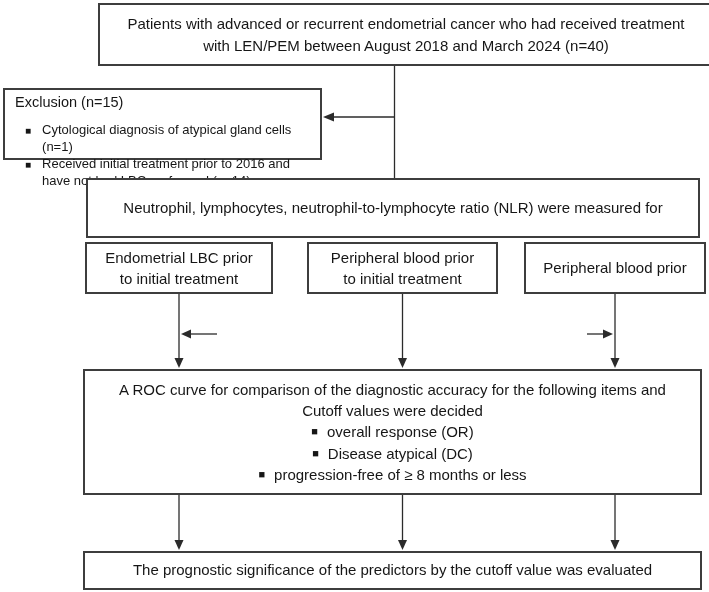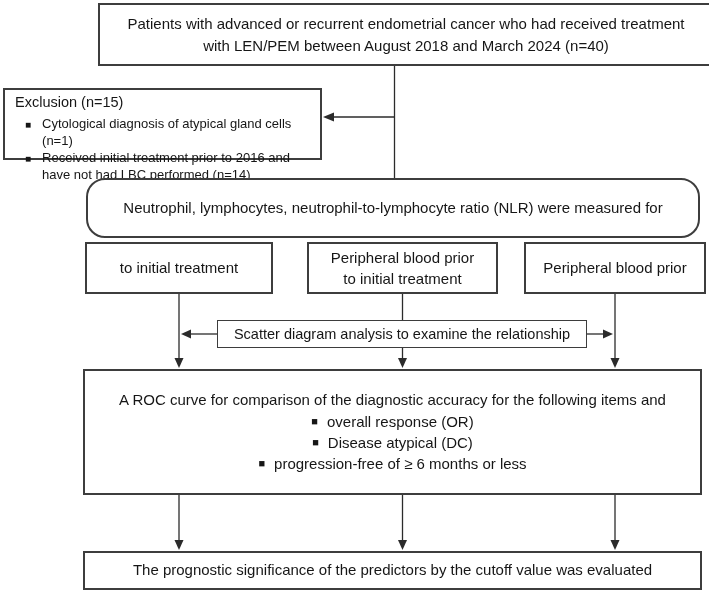--- a/index.html
+++ b/index.html
@@ -12,24 +12,24 @@
     position:absolute;background:#ffffff;border:2px solid #3d3d3d;box-sizing:border-box;
     display:flex;flex-direction:column;justify-content:center;align-items:center;
     text-align:center;z-index:2;line-height:1.42;
   }
   .box .ln{white-space:nowrap;}
   .top-box{left:98px;top:3px;width:616px;height:63px;font-size:15px;}
   .excl-box{
     left:3px;top:88px;width:319px;height:72px;align-items:stretch;text-align:left;
     justify-content:flex-start;padding:3px 8px 3px 10px;line-height:1.3;
   }
-  .excl-title{font-size:14.5px;margin-bottom:4px;}
+  .excl-title{font-size:14.5px;margin-bottom:10px;}
   .excl-item{display:flex;font-size:13px;padding-left:10px;}
   .excl-item .sq{font-size:10px;line-height:17px;margin-right:11px;flex:0 0 auto;}
-  .nlr-box{left:86px;top:178px;width:614px;height:60px;font-size:15px;border-radius:19px;}
+  .nlr-box{left:86px;top:178px;width:614px;height:60px;font-size:15px;}
   .item-box{top:242px;height:52px;font-size:15px;}
   .item-a{left:85px;width:188px;}
   .item-b{left:307px;width:191px;}
   .item-c{left:524px;width:182px;}
   .scatter-box{left:217px;top:320px;width:370px;height:28px;font-size:14.5px;border-width:1.5px;}
   .roc-box{left:83px;top:369px;width:619px;height:126px;font-size:15px;padding:2px 0;}
   .roc-item{display:flex;align-items:center;justify-content:center;}
   .roc-item .sq{font-size:11px;margin-right:9px;line-height:1;}
   .bottom-box{left:83px;top:551px;width:619px;height:39px;font-size:15px;line-height:1.25;}
   svg line{stroke:#2b2b2b;stroke-width:1.3;}
@@ -95,47 +95,46 @@
       <span class="sq">■</span>
       <span>Received initial treatment prior to 2016 and have not had LBC performed  (n=14)</span>
     </div>
   </div>
 
   <div class="box nlr-box">
     <div class="ln">Neutrophil, lymphocytes, neutrophil-to-lymphocyte ratio (NLR) were measured for</div>
   </div>
 
   <div class="box item-box item-a">
+    <div class="ln">Endometrial LBC prior</div>
     <div class="ln">to initial treatment</div>
   </div>
   <div class="box item-box item-b">
     <div class="ln">Peripheral blood prior</div>
     <div class="ln">to initial treatment</div>
   </div>
   <div class="box item-box item-c">
     <div class="ln">Peripheral blood prior</div>
   </div>
 
-  <div class="box scatter-box">
-    <div class="ln">Scatter diagram analysis to examine the relationship</div>
-  </div>
 
   <div class="box roc-box">
     <div class="ln">A ROC curve for comparison of the diagnostic accuracy for the following items and</div>
+    <div class="ln">Cutoff values were decided</div>
     <div class="roc-item">
       <span class="sq">■</span>
       <span>overall response (OR)</span>
     </div>
     <div class="roc-item">
       <span class="sq">■</span>
       <span>Disease atypical (DC)</span>
     </div>
     <div class="roc-item">
       <span class="sq">■</span>
-      <span>progression-free of ≥ 6 months or less</span>
+      <span>progression-free of ≥ 8 months or less</span>
     </div>
   </div>
 
   <div class="box bottom-box">
     <div class="ln">The prognostic significance of the predictors by the cutoff value was evaluated</div>
   </div>
 
 </div>
 
 </body></html>

